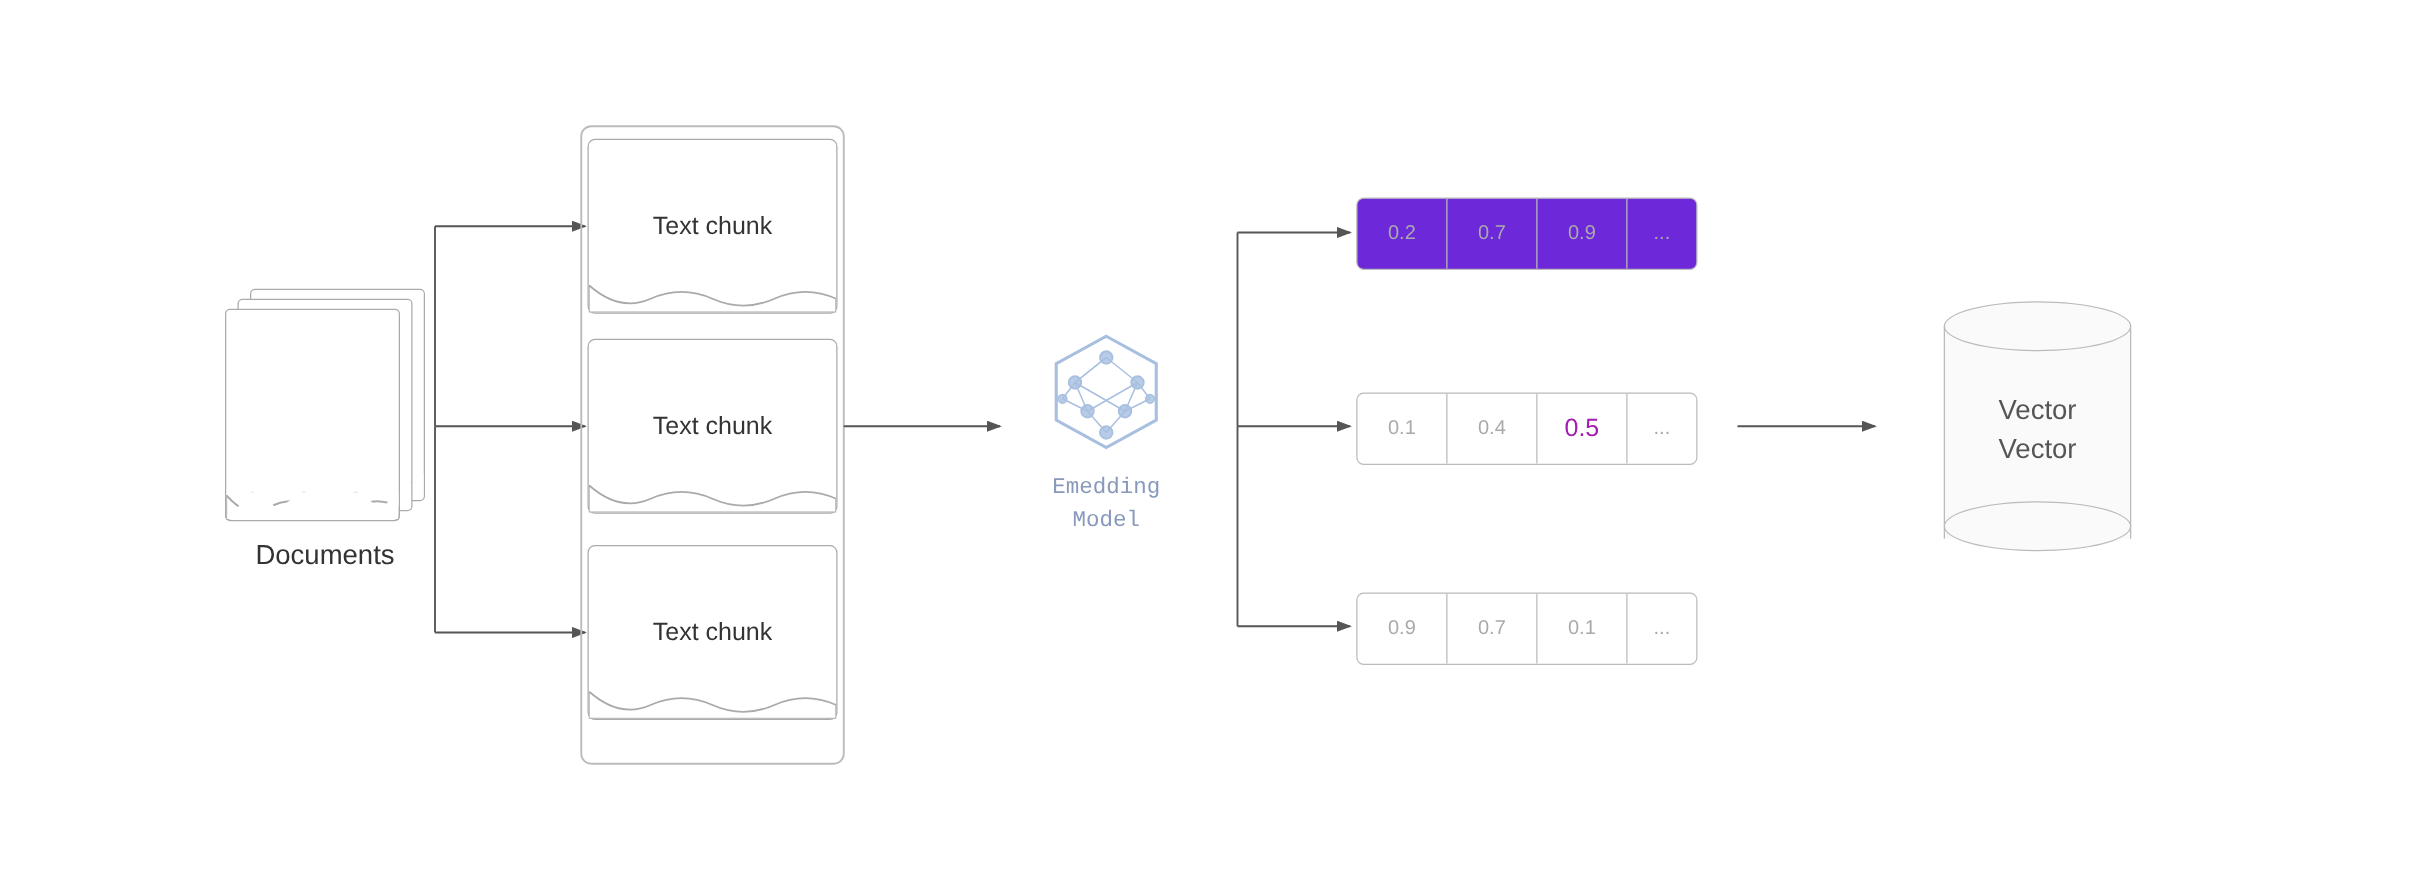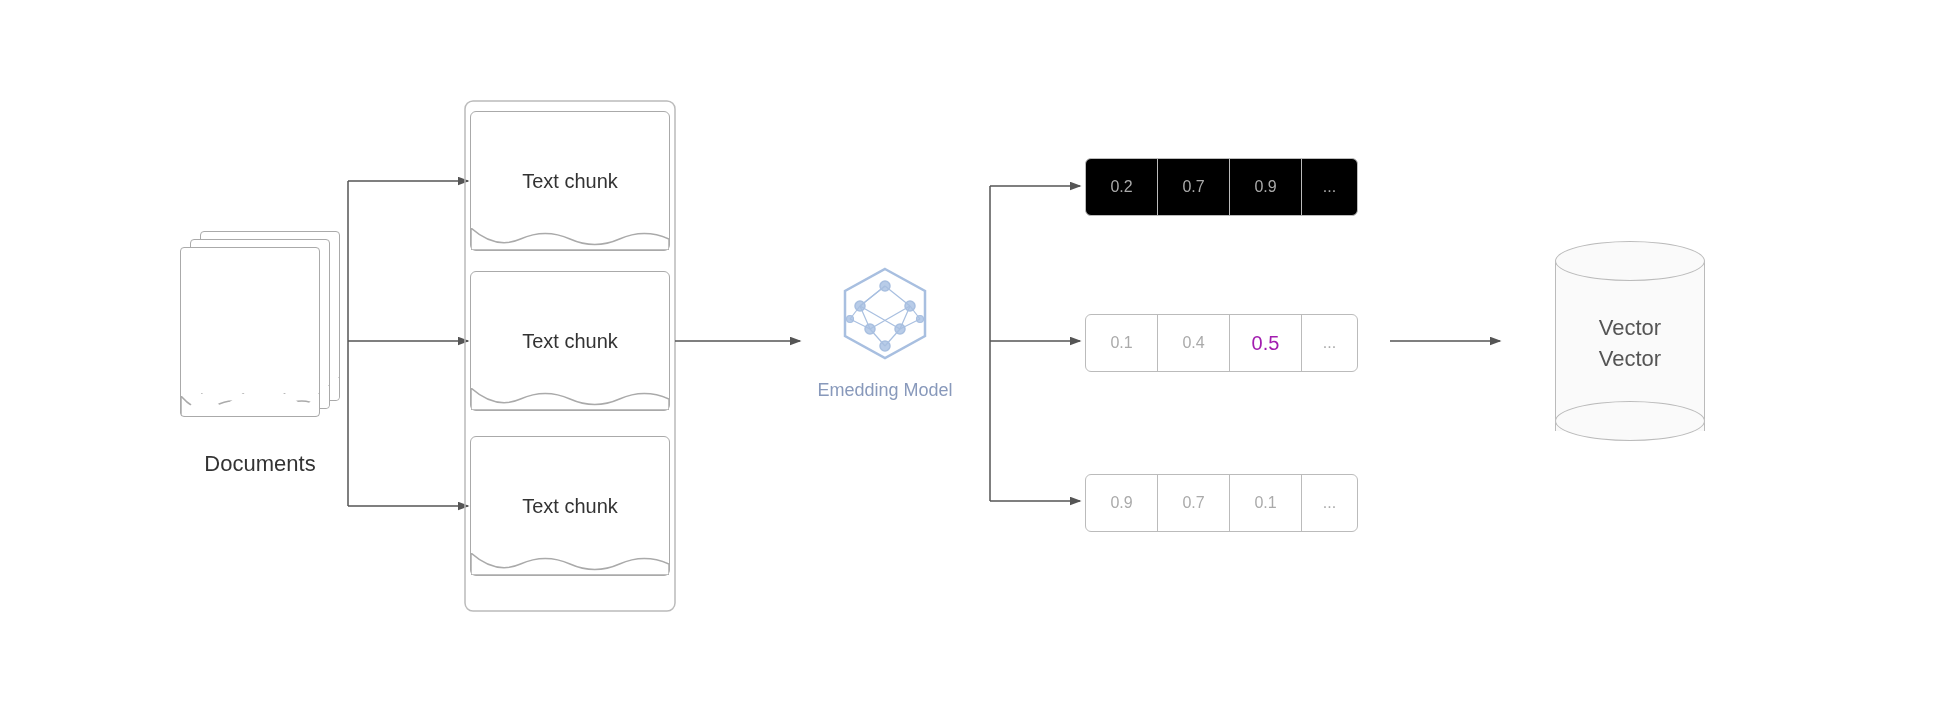--- a/index.html
+++ b/index.html
@@ -40,21 +40,21 @@
       border-top: 1.5px solid #aaa;
       border-radius: 0 0 4px 4px;
       clip-path: polygon(0 100%, 15% 0, 30% 60%, 45% 0, 60% 60%, 75% 0, 90% 60%, 100% 0, 100% 100%);
     }
 
     .doc-page:nth-child(1) { top: 0; left: 20px; z-index: 1; }
     .doc-page:nth-child(2) { top: 8px; left: 10px; z-index: 2; }
     .doc-page:nth-child(3) { top: 16px; left: 0; z-index: 3; }
 
     .doc-label {
-      margin-top: 20px;
+      margin-top: 0;
       font-size: 22px;
       color: #333;
       text-align: center;
     }
 
     
     .arrows-svg {
       position: absolute;
       top: 0;
       left: 0;
@@ -166,27 +166,27 @@
       <line x1="80" y1="68" x2="65" y2="85" stroke="#a8bfe0" stroke-width="1.2"></line>
       <line x1="40" y1="45" x2="65" y2="25" stroke="#a8bfe0" stroke-width="1.2"></line>
 
       <circle cx="30" cy="58" r="3.5" fill="#b8cce8" stroke="#a8bfe0" stroke-width="1.2"></circle>
       <circle cx="100" cy="58" r="3.5" fill="#b8cce8" stroke="#a8bfe0" stroke-width="1.2"></circle>
       <line x1="30" y1="58" x2="40" y2="45" stroke="#a8bfe0" stroke-width="1.2"></line>
       <line x1="30" y1="58" x2="50" y2="68" stroke="#a8bfe0" stroke-width="1.2"></line>
       <line x1="100" y1="58" x2="90" y2="45" stroke="#a8bfe0" stroke-width="1.2"></line>
       <line x1="100" y1="58" x2="80" y2="68" stroke="#a8bfe0" stroke-width="1.2"></line>
     </svg>
-    <div style="font-size:18px; color:#8899bb; text-align:center; margin-top:6px; line-height:1.5;">
+    <div style="font-size:18px; color:#8899bb; text-align:center; margin-top:6px; line-height:1.5;font-family:Liberation Mono, monospace;">
       <span>Emedding Model</span>
     </div>
   </div>
 
   <div style="position:absolute; left:965px; top:112px;">
-    <div style="display:flex; align-items:center; height:58px; border:1.5px solid #bbb; border-radius:6px; overflow:hidden; background:#000000;">
+    <div style="display:flex; align-items:center; height:58px; border:1.5px solid #bbb; border-radius:6px; overflow:hidden; background:#6d28d9;">
       <div style="width:72px;height:100%;border-right:1.5px solid #bbb;display:flex;align-items:center;justify-content:center;font-size:16px;color:#aaa;">0.2</div>
       <div style="width:72px;height:100%;border-right:1.5px solid #bbb;display:flex;align-items:center;justify-content:center;font-size:16px;color:#aaa;">0.7</div>
       <div style="width:72px;height:100%;border-right:1.5px solid #bbb;display:flex;align-items:center;justify-content:center;font-size:16px;color:#aaa;">0.9</div>
       <div style="width:55px;height:100%;display:flex;align-items:center;justify-content:center;font-size:16px;color:#aaa;">...</div>
     </div>
   </div>
 
   <div style="position:absolute; left:965px; top:268px;">
     <div style="display:flex; align-items:center; height:58px; border:1.5px solid #bbb; border-radius:6px; overflow:hidden; background:#fff;">
       <div style="width:72px;height:100%;border-right:1.5px solid #bbb;display:flex;align-items:center;justify-content:center;font-size:16px;color:#aaa;">0.1</div>

